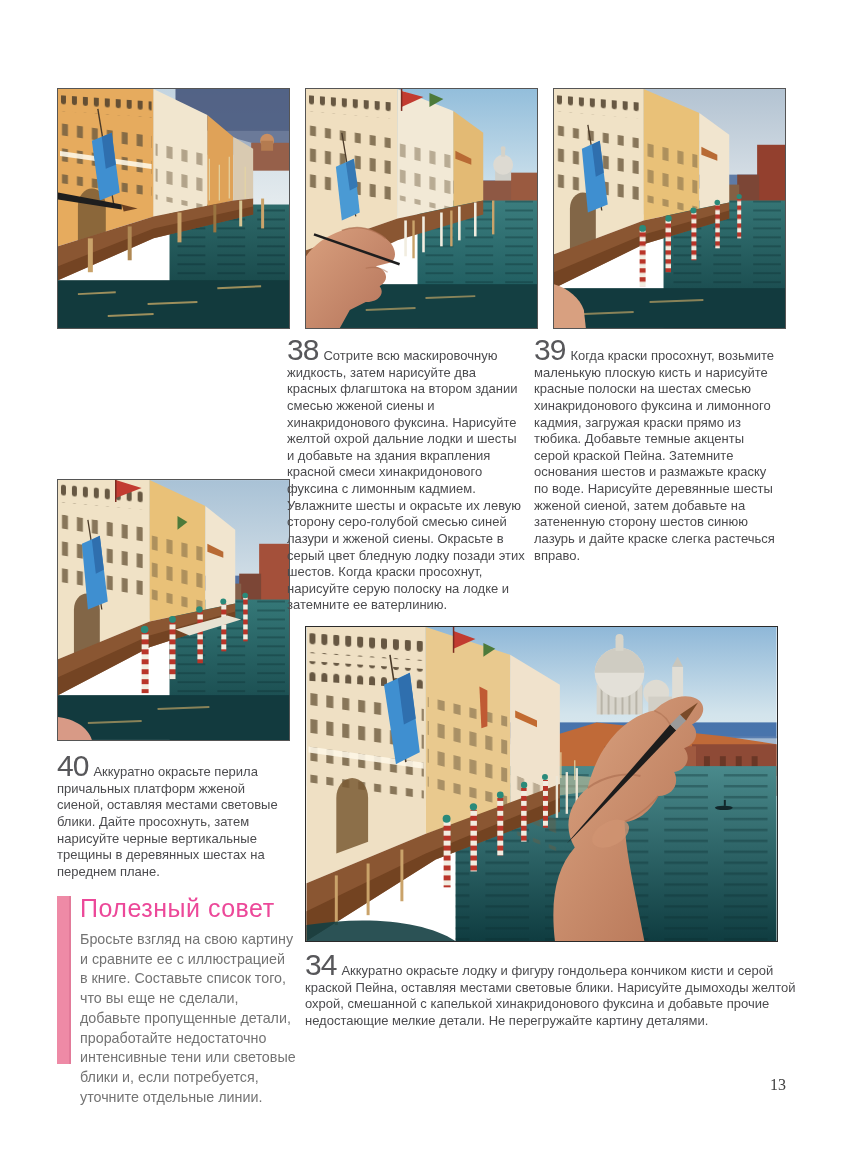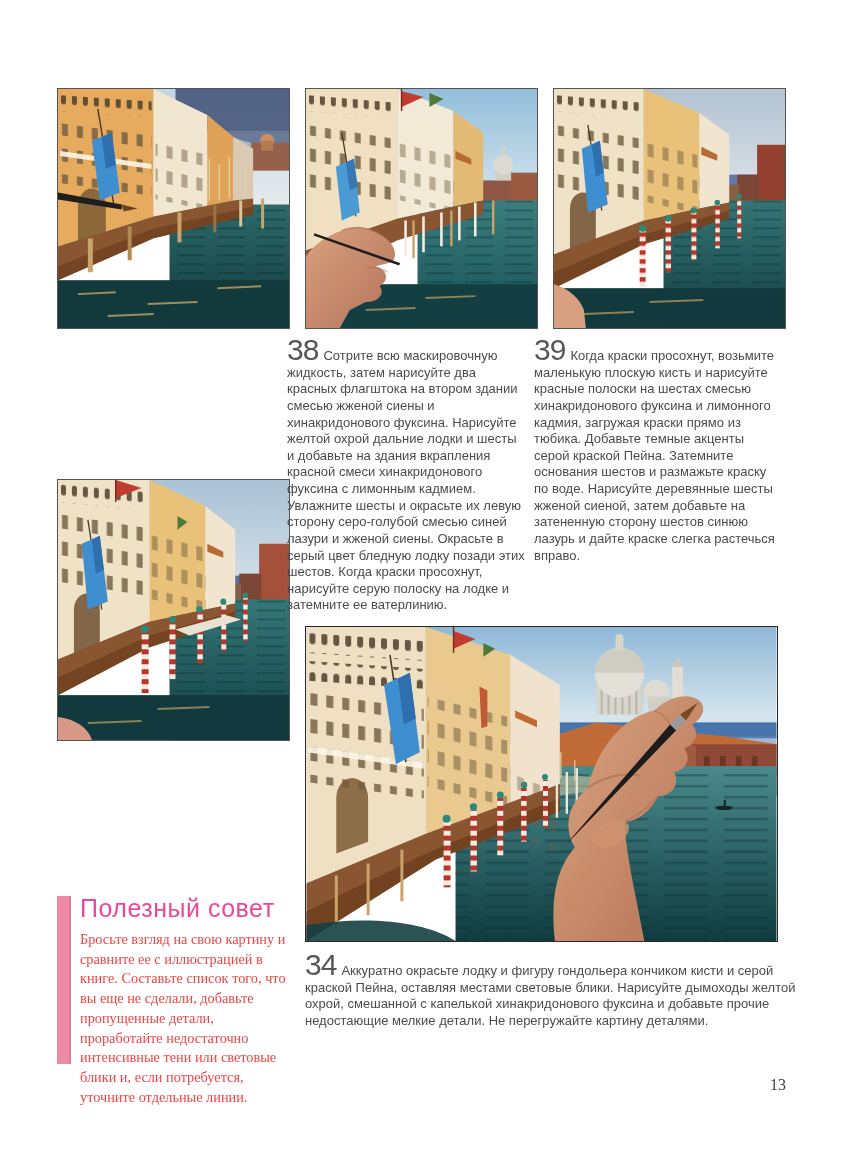--- a/index.html
+++ b/index.html
@@ -7,21 +7,21 @@
         font-family:"Liberation Sans",sans-serif;}
   .fig{position:absolute;border:1px solid #555;box-sizing:border-box;background:#fff;}
   .fig svg{display:block;width:100%;height:100%;}
   .fig-big{border-color:#2a2a2a;}
   p.step{position:absolute;margin:0;line-height:1.28;font-size:13px;color:#4b4b4e;}
   .step-num{font-size:30px;line-height:.8;color:#57575a;letter-spacing:-1px;margin-right:5px;}
   .tip{position:absolute;}
   .tip-bar{position:absolute;left:0;top:2px;width:12px;height:168px;background:#ee8aa6;border-right:2px solid #e27a99;}
   .tip-content{margin-left:23px;width:216px;}
   .tip-title{margin:0 0 7px 0;font-weight:400;font-size:25px;color:#ec4899;letter-spacing:.5px;}
-  .tip-text{margin:0;font-family:Liberation Serif, serif;font-size:14.3px;line-height:1.38;color:#ef4444;}
+  .tip-text{margin:0;font-family:Liberation Sans, sans-serif;font-size:14.3px;line-height:1.38;color:#737373;}
   .pagenum{position:absolute;left:770px;top:1076px;font-family:"Liberation Serif",serif;font-size:16px;color:#404040;}
 </style>
 </head>
 <body>
 
 <div id="page">
 
   <div class="fig" style="left:57px;top:88px;width:233px;height:241px;">
     <svg viewBox="0 0 232 240">
       <defs>
@@ -486,20 +486,23 @@
       <path d="M0,300 C60,290 120,296 150,316 L0,316 Z" fill="#143f42" opacity=".9"></path>
     </svg>
   </div>
 
   <p class="step" style="left:287px;top:338px;width:240px;">
     <span class="step-num">38</span><span>Сотрите всю маскировочную жидкость, затем нарисуйте два красных флагштока на втором здании смесью жженой сиены и хинакридонового фуксина. Нарисуйте желтой охрой дальние лодки и шесты и добавьте на здания вкрапления красной смеси хинакридонового фуксина с лимонным кадмием. Увлажните шесты и окрасьте их левую сторону серо-голубой смесью синей лазури и жженой сиены. Окрасьте в серый цвет бледную лодку позади этих шестов. Когда краски просохнут, нарисуйте серую полоску на лодке и затемните ее ватерлинию.</span>
   </p>
   <p class="step" style="left:534px;top:338px;width:247px;">
     <span class="step-num">39</span><span>Когда краски просохнут, возьмите маленькую плоскую кисть и нарисуйте красные полоски на шестах смесью хинакридонового фуксина и лимонного кадмия, загружая краски прямо из тюбика. Добавьте темные акценты серой краской Пейна. Затемните основания шестов и размажьте краску по воде. Нарисуйте деревянные шесты жженой сиеной, затем добавьте на затененную сторону шестов синюю лазурь и дайте краске слегка растечься вправо.</span>
   </p>
+  <p class="step" style="left:57px;top:754px;width:237px;">
+    <span class="step-num">40</span><span>Аккуратно окрасьте перила причальных платформ жженой сиеной, оставляя местами световые блики. Дайте просохнуть, затем нарисуйте черные вертикальные трещины в деревянных шестах на переднем плане.</span>
+  </p>
   <p class="step" style="left:305px;top:953px;width:497px;">
     <span class="step-num">34</span><span>Аккуратно окрасьте лодку и фигуру гондольера кончиком кисти и серой краской Пейна, оставляя местами световые блики. Нарисуйте дымоходы желтой охрой, смешанной с капелькой хинакридонового фуксина и добавьте прочие недостающие мелкие детали. Не перегружайте картину деталями.</span>
   </p>
 
   <div class="tip" style="left:57px;top:894px;width:240px;">
     <div class="tip-bar"></div>
     <div class="tip-content">
       <h3 class="tip-title">Полезный совет</h3>
       <p class="tip-text">Бросьте взгляд на свою картину и сравните ее с иллюстрацией в книге. Составьте список того, что вы еще не сделали, добавьте пропущенные детали, проработайте недостаточно интенсивные тени или световые блики и, если потребуется, уточните отдельные линии.</p>
     </div>

